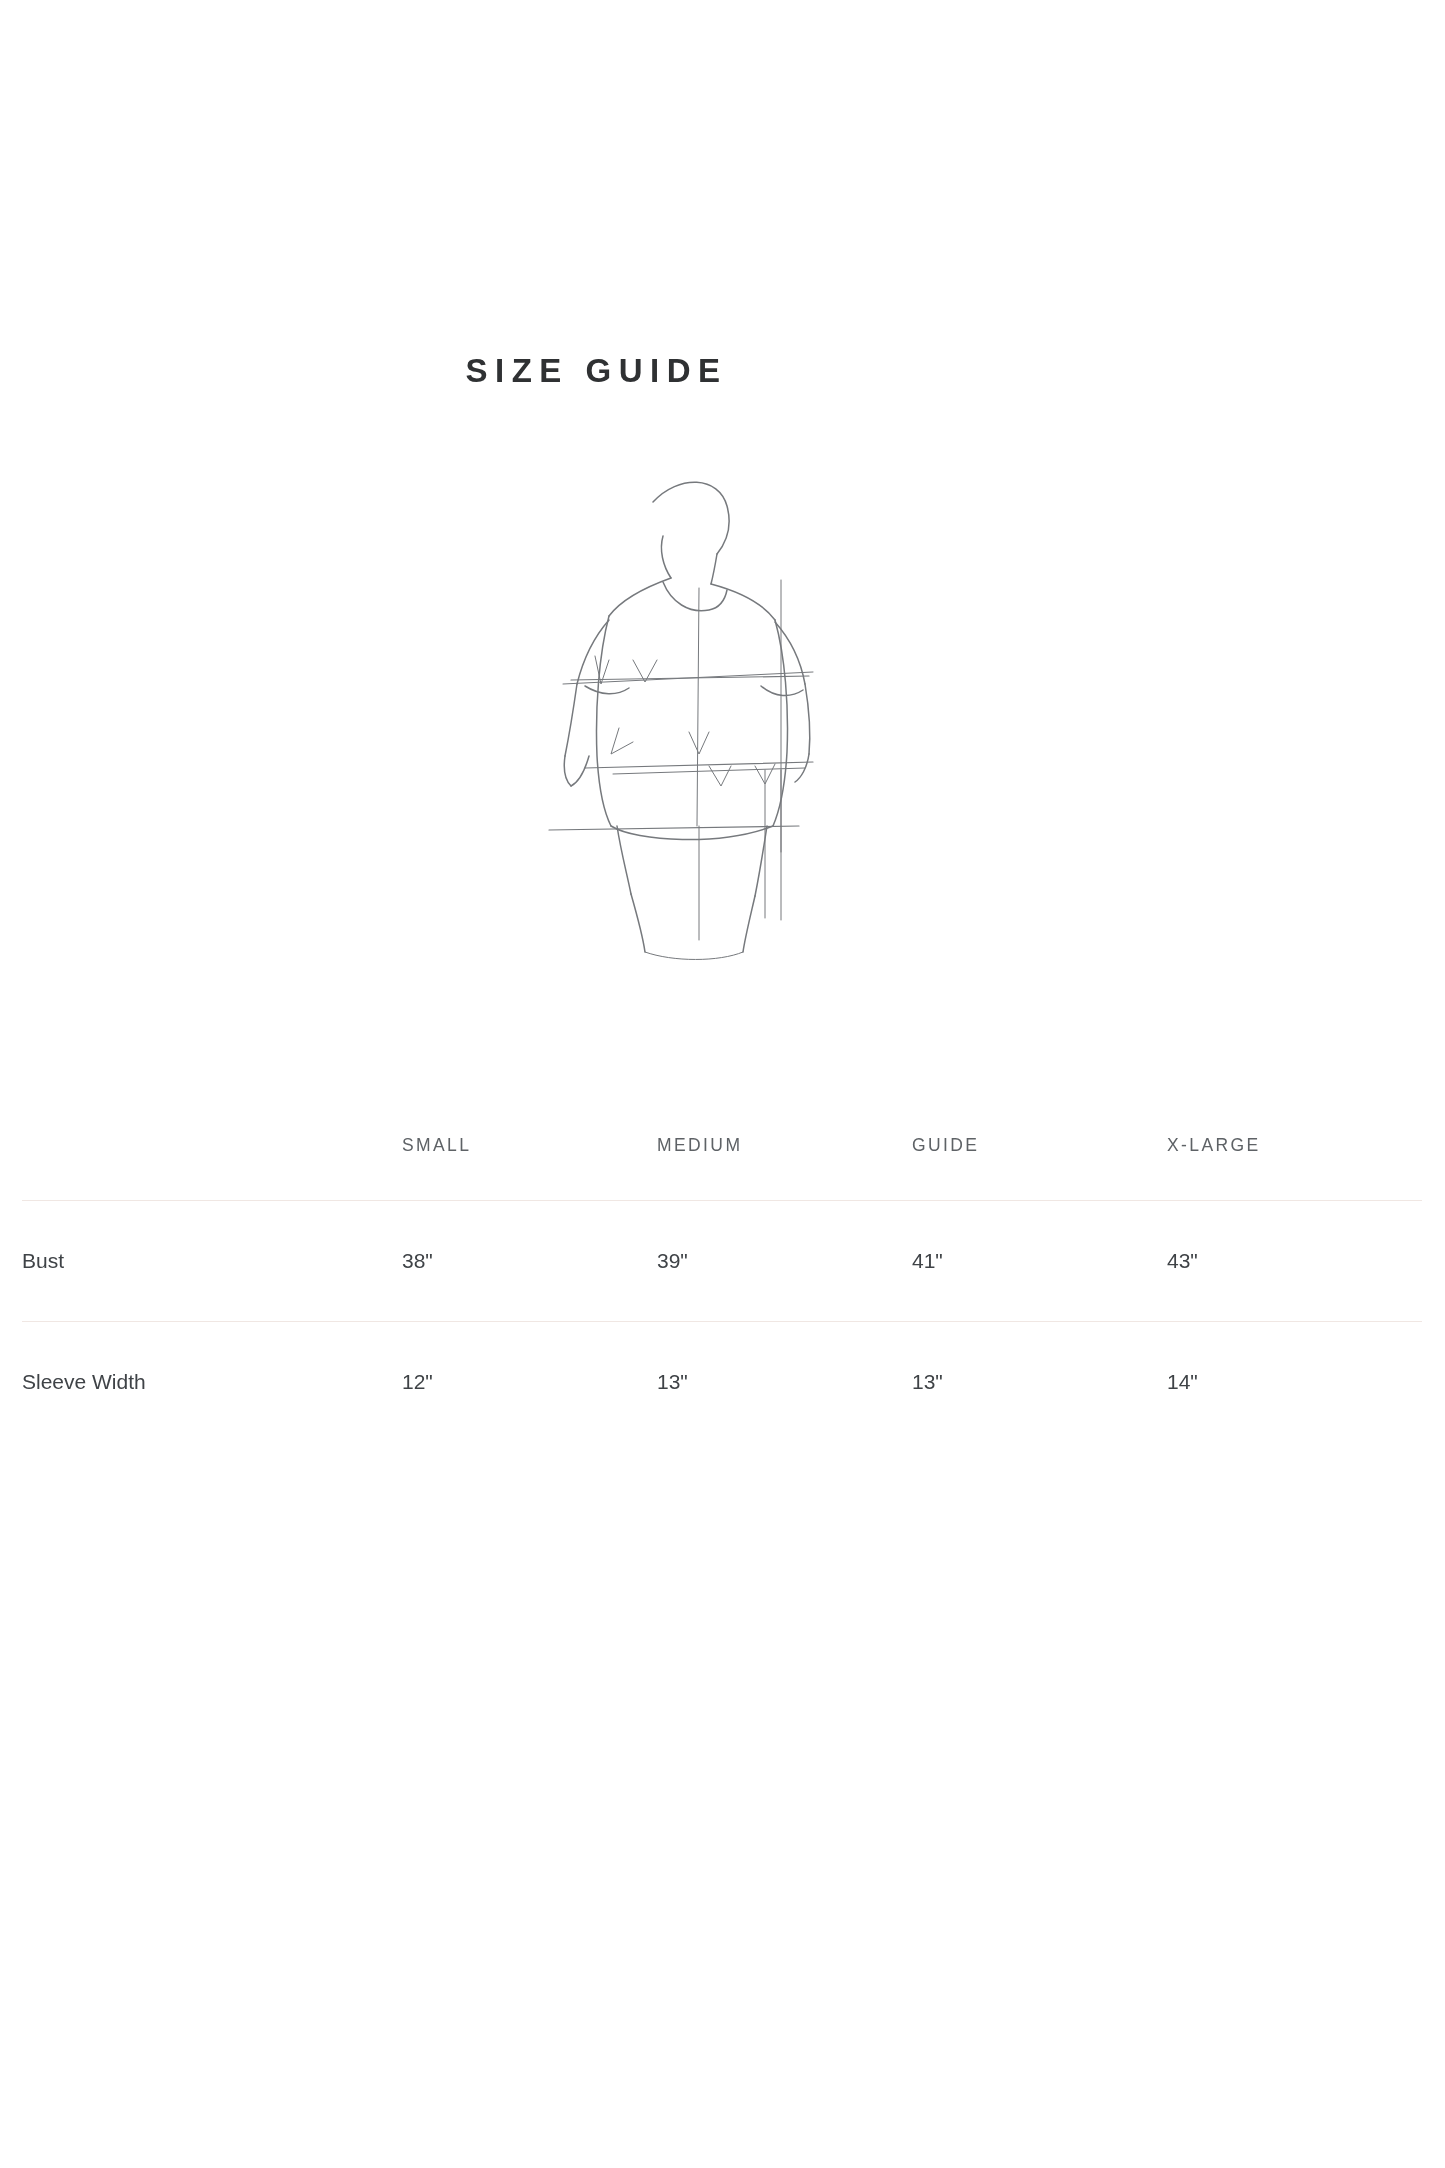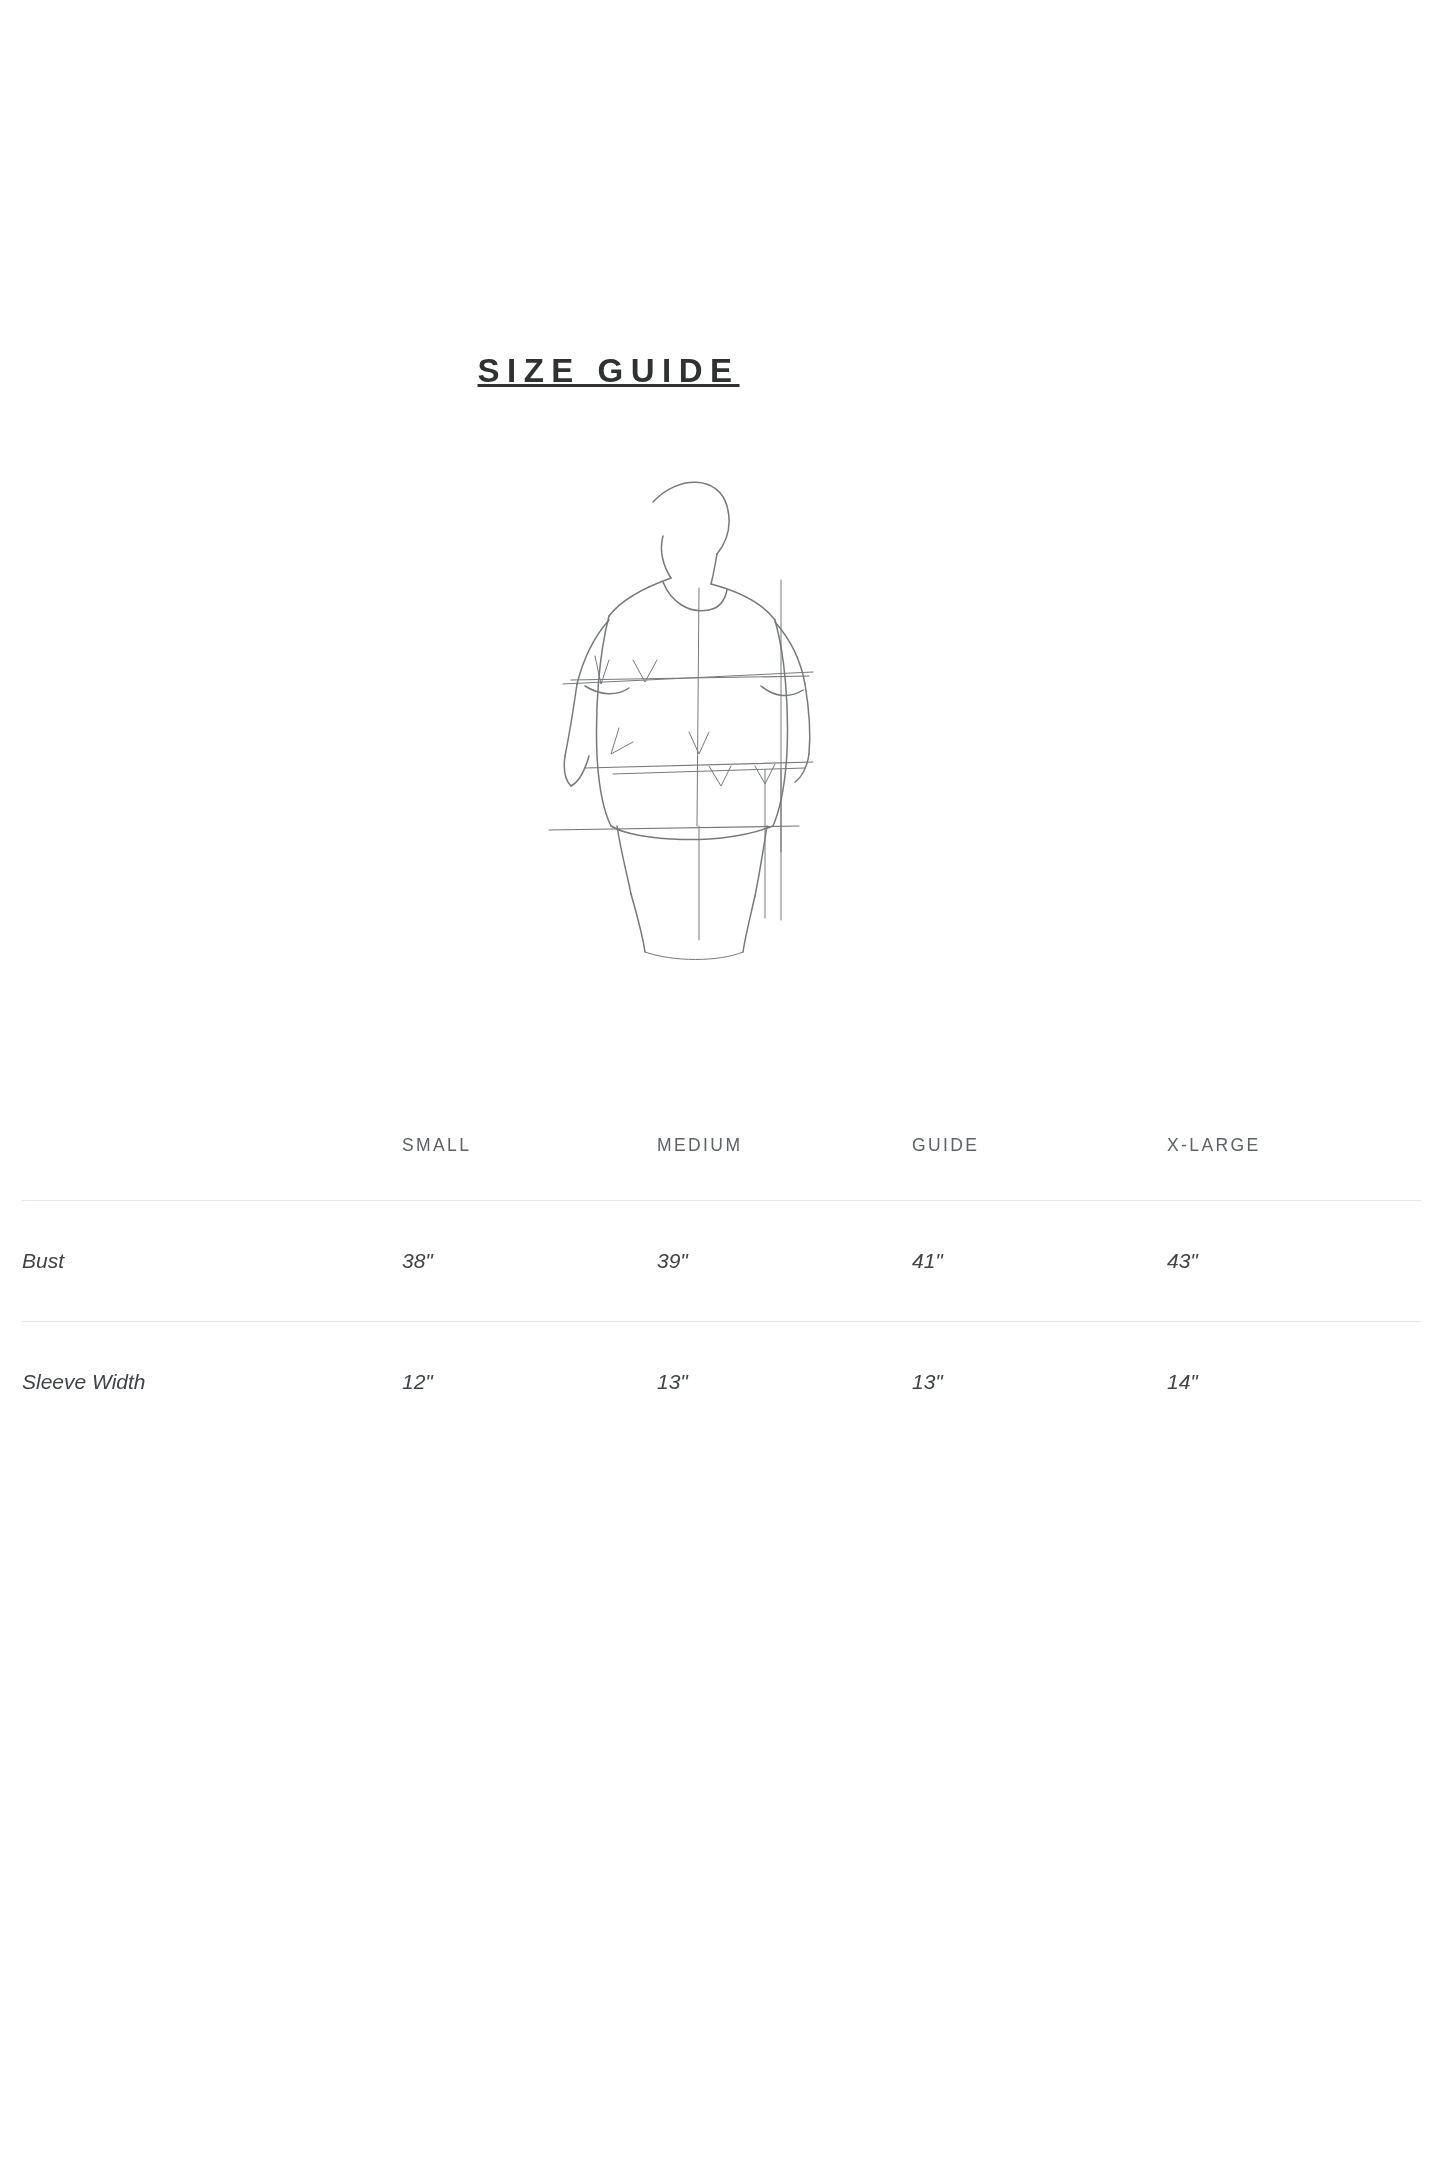--- a/index.html
+++ b/index.html
@@ -19,28 +19,27 @@
     width: 1445px;
     height: 2168px;
     background: #ffffff;
     overflow: hidden;
   }
 
   
   .title {
     position: absolute;
     top: 352px;
-    left: 12px;
+    left: 0;
     width: 1193px;
     text-align: center;
     font-size: 33px;
     letter-spacing: 7.5px;
     font-weight: 600;
     color: #2f3133;
-    text-decoration: underline;
   }
 
   
   .illustration {
     position: absolute;
     top: 470px;
     left: 0;
     width: 1445px;
     display: flex;
     justify-content: center;
@@ -75,21 +74,20 @@
   }
   table.size-table thead th.label-col { }
   table.size-table tbody tr {
     border-top: 1px solid #f0e7e3;
   }
   table.size-table tbody td {
     height: 120px;
     font-size: 21px;
     color: #3f4347;
     font-weight: 400;
-    font-style: italic;
   }
   table.size-table tbody td.row-label {
     color: #3f4347;
   }
   
   col.c-label { width: 380px; }
   col.c-val { width: 255px; }
 </style>
 </head>
 <body>

